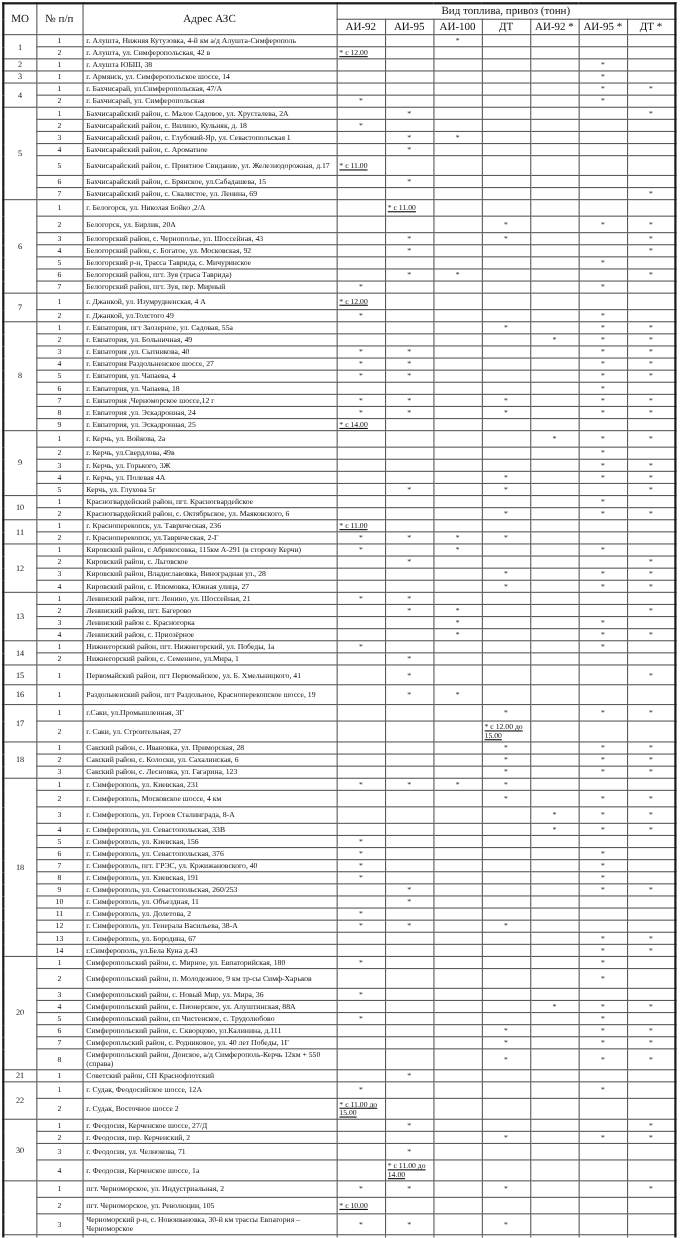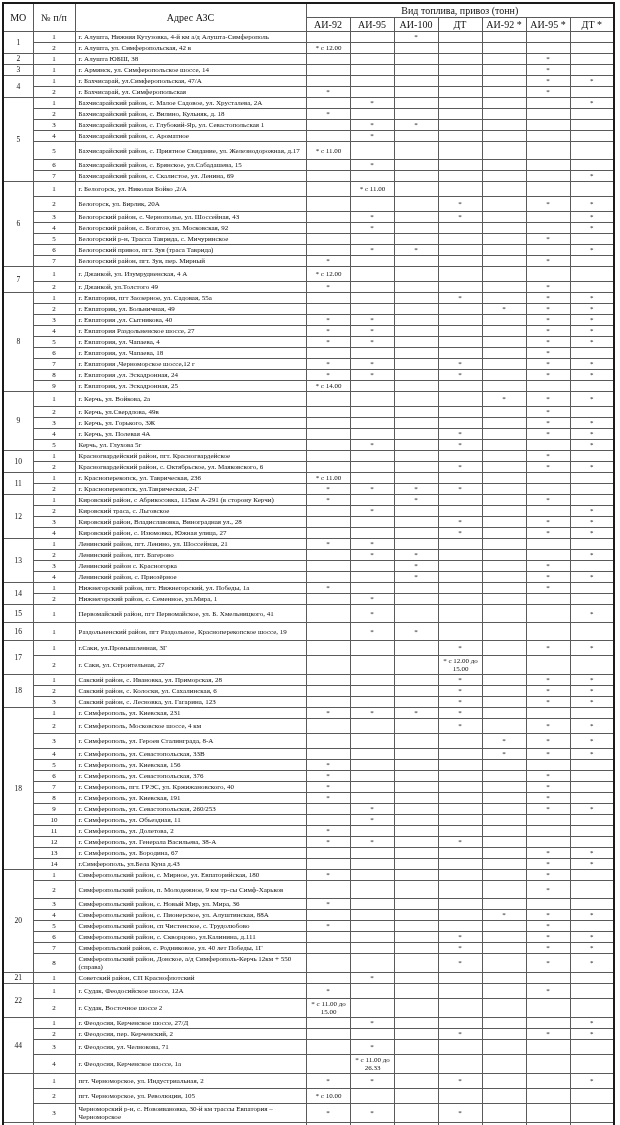--- a/index.html
+++ b/index.html
@@ -17,21 +17,21 @@
   col.c-addr{width:231px;}
   col.c-fuel{width:44px;}
   th,td{
     border:1px solid #5a5a5a;
     font-size:7px;line-height:8px;font-weight:normal;
     padding:1px 1px;vertical-align:middle;text-align:center;
     overflow:hidden;
   }
   thead th{font-size:10px;line-height:9px;padding:2px 1px;}
   td.addr{text-align:left;padding-left:3px;padding-right:2px;}
-  td.fuel-txt{text-align:center;padding-left:2px;}
+  td.fuel-txt{text-align:left;padding-left:2px;text-decoration:underline;}
   tr.group-start td{border-top:1.6px solid #1a1a1a;}
   tr{height:10px;}
   tr.tall{height:15px;}
   tr.xtall{height:18px;}
   td.mo{font-size:7.5px;}
 </style>
 </head>
 <body>
 
 <div class="page">
@@ -265,21 +265,21 @@
           <td></td>
           <td></td>
           <td></td>
           <td></td>
           <td></td>
           <td>*</td>
           <td></td>
         </tr>
         <tr>
           <td>6</td>
-          <td class="addr">Белогорский привоз, пгт. Зуя (траса Таврида)</td>
+          <td class="addr">Белогорский район, пгт. Зуя (траса Таврида)</td>
           <td></td>
           <td>*</td>
           <td>*</td>
           <td></td>
           <td></td>
           <td></td>
           <td>*</td>
         </tr>
         <tr>
           <td>7</td>
@@ -524,21 +524,21 @@
           <td>*</td>
           <td></td>
           <td>*</td>
           <td></td>
           <td></td>
           <td>*</td>
           <td></td>
         </tr>
         <tr>
           <td>2</td>
-          <td class="addr">Кировский траса, с. Льговское</td>
+          <td class="addr">Кировский район, с. Льговское</td>
           <td></td>
           <td>*</td>
           <td></td>
           <td></td>
           <td></td>
           <td></td>
           <td>*</td>
         </tr>
         <tr>
           <td>3</td>
@@ -984,21 +984,21 @@
           <td class="addr">г. Судак, Восточное шоссе 2</td>
           <td class="fuel-txt">* с 11.00 до 15.00</td>
           <td></td>
           <td></td>
           <td></td>
           <td></td>
           <td></td>
           <td></td>
         </tr>
         <tr class="group-start">
-          <td class="mo" rowspan="4">44</td>
+          <td class="mo" rowspan="4">30</td>
           <td>1</td>
           <td class="addr">г. Феодосия, Керченское шоссе, 27/Д</td>
           <td></td>
           <td>*</td>
           <td></td>
           <td></td>
           <td></td>
           <td></td>
           <td>*</td>
         </tr>
@@ -1021,21 +1021,21 @@
           <td></td>
           <td></td>
           <td></td>
           <td></td>
           <td></td>
         </tr>
         <tr class="xtall">
           <td>4</td>
           <td class="addr">г. Феодосия, Керченское шоссе, 1а</td>
           <td></td>
-          <td class="fuel-txt">* с 11.00 до 26.33</td>
+          <td class="fuel-txt">* с 11.00 до 14.00</td>
           <td></td>
           <td></td>
           <td></td>
           <td></td>
           <td></td>
         </tr>
         <tr class="group-start tall">
           <td class="mo" rowspan="3"></td>
           <td>1</td>
           <td class="addr">пгт. Черноморское, ул. Индустриальная, 2</td>

